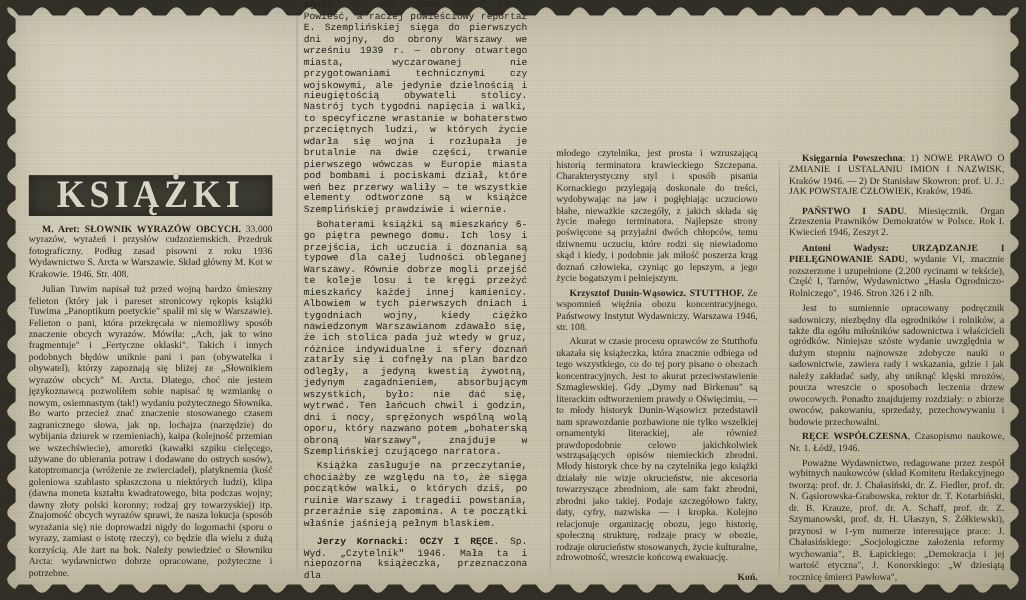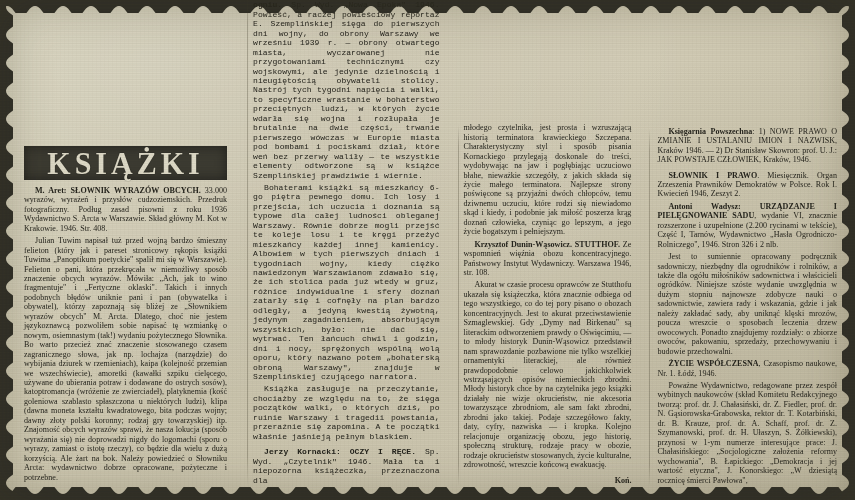--- a/index.html
+++ b/index.html
@@ -184,27 +184,27 @@
           <p class="sig">Koń.</p>
           <div class="spacer"></div>
         </div>
     </div>
 
     <div class="col col-4">
       <div class="col-body">
           <p class="para"><b>Księgarnia Powszechna</b>: 1) NOWE PRAWO O ZMIANIE I USTALANIU IMION I NAZWISK, Kraków 1946. — 2) Dr Stanisław Skowron: prof. U. J.: JAK POWSTAJE CZŁOWIEK, Kraków, 1946.</p>
           <div class="spacer"></div>
           <div class="spacer"></div>
-          <p class="para"><b>SŁOWNIK I PRAWO</b>. Miesięcznik. Organ Zrzeszenia Prawników Demokratów w Polsce. Rok I. Kwiecień 1946, Zeszyt 2.</p>
+          <p class="para"><b>PAŃSTWO I SADU</b>. Miesięcznik. Organ Zrzeszenia Prawników Demokratów w Polsce. Rok I. Kwiecień 1946, Zeszyt 2.</p>
           <div class="spacer"></div>
           <p class="para"><b>Antoni Wadysz: URZĄDZANJE I PIELĘGNOWANIE SADU</b>, wydanie VI, znacznie rozszerzone i uzupełnione (2.200 rycinami w tekście), Część I, Tarnów, Wydawnictwo „Hasła Ogrodniczo-Rolniczego", 1946. Stron 326 i 2 nlb.</p>
           <div class="spacer"></div>
           <p class="para">Jest to sumiennie opracowany podręcznik sadowniczy, niezbędny dla ogrodników i rolników, a także dla ogółu miłośników sadownictwa i właścicieli ogródków. Niniejsze szóste wydanie uwzględnia w dużym stopniu najnowsze zdobycze nauki o sadownictwie, zawiera rady i wskazania, gdzie i jak należy zakładać sady, aby uniknąć klęski mrozów, poucza wreszcie o sposobach leczenia drzew owocowych. Ponadto znajdujemy rozdziały: o zbiorze owoców, pakowaniu, sprzedaży, przechowywaniu i budowie przechowalni.</p>
           <div class="spacer"></div>
-          <p class="para"><b>ŻYCIE WSPÓŁCZESNA</b>, Czasopismo naukowe, Nr. 1. Łódź, 1946.</p>
+          <p class="para"><b>RĘCE WSPÓŁCZESNA</b>, Czasopismo naukowe, Nr. 1. Łódź, 1946.</p>
           <div class="spacer"></div>
           <p class="para">Poważne Wydawnictwo, redagowane przez zespół wybitnych naukowców (skład Komitetu Redakcyjnego tworzą: prof. dr. J. Chałasiński, dr. Z. Fiedler, prof. dr. N. Gąsiorowska-Grabowska, rektor dr. T. Kotarbiński, dr. B. Krauze, prof. dr. A. Schaff, prof. dr. Z. Szymanowski, prof. dr. H. Ułaszyn, S. Żółkiewski), przynosi w 1-ym numerze interesujące prace: J. Chałasińskiego: „Socjologiczne założenia reformy wychowania", B. Łapickiego: „Demokracja i jej wartość etyczna", J. Konorskiego: „W dziesiątą rocznicę śmierci Pawłowa",</p>
           <div class="spacer"></div>
         </div>
     </div>
 
   </div>
 
   <div id="grain"></div>
   <div id="scan"></div>

